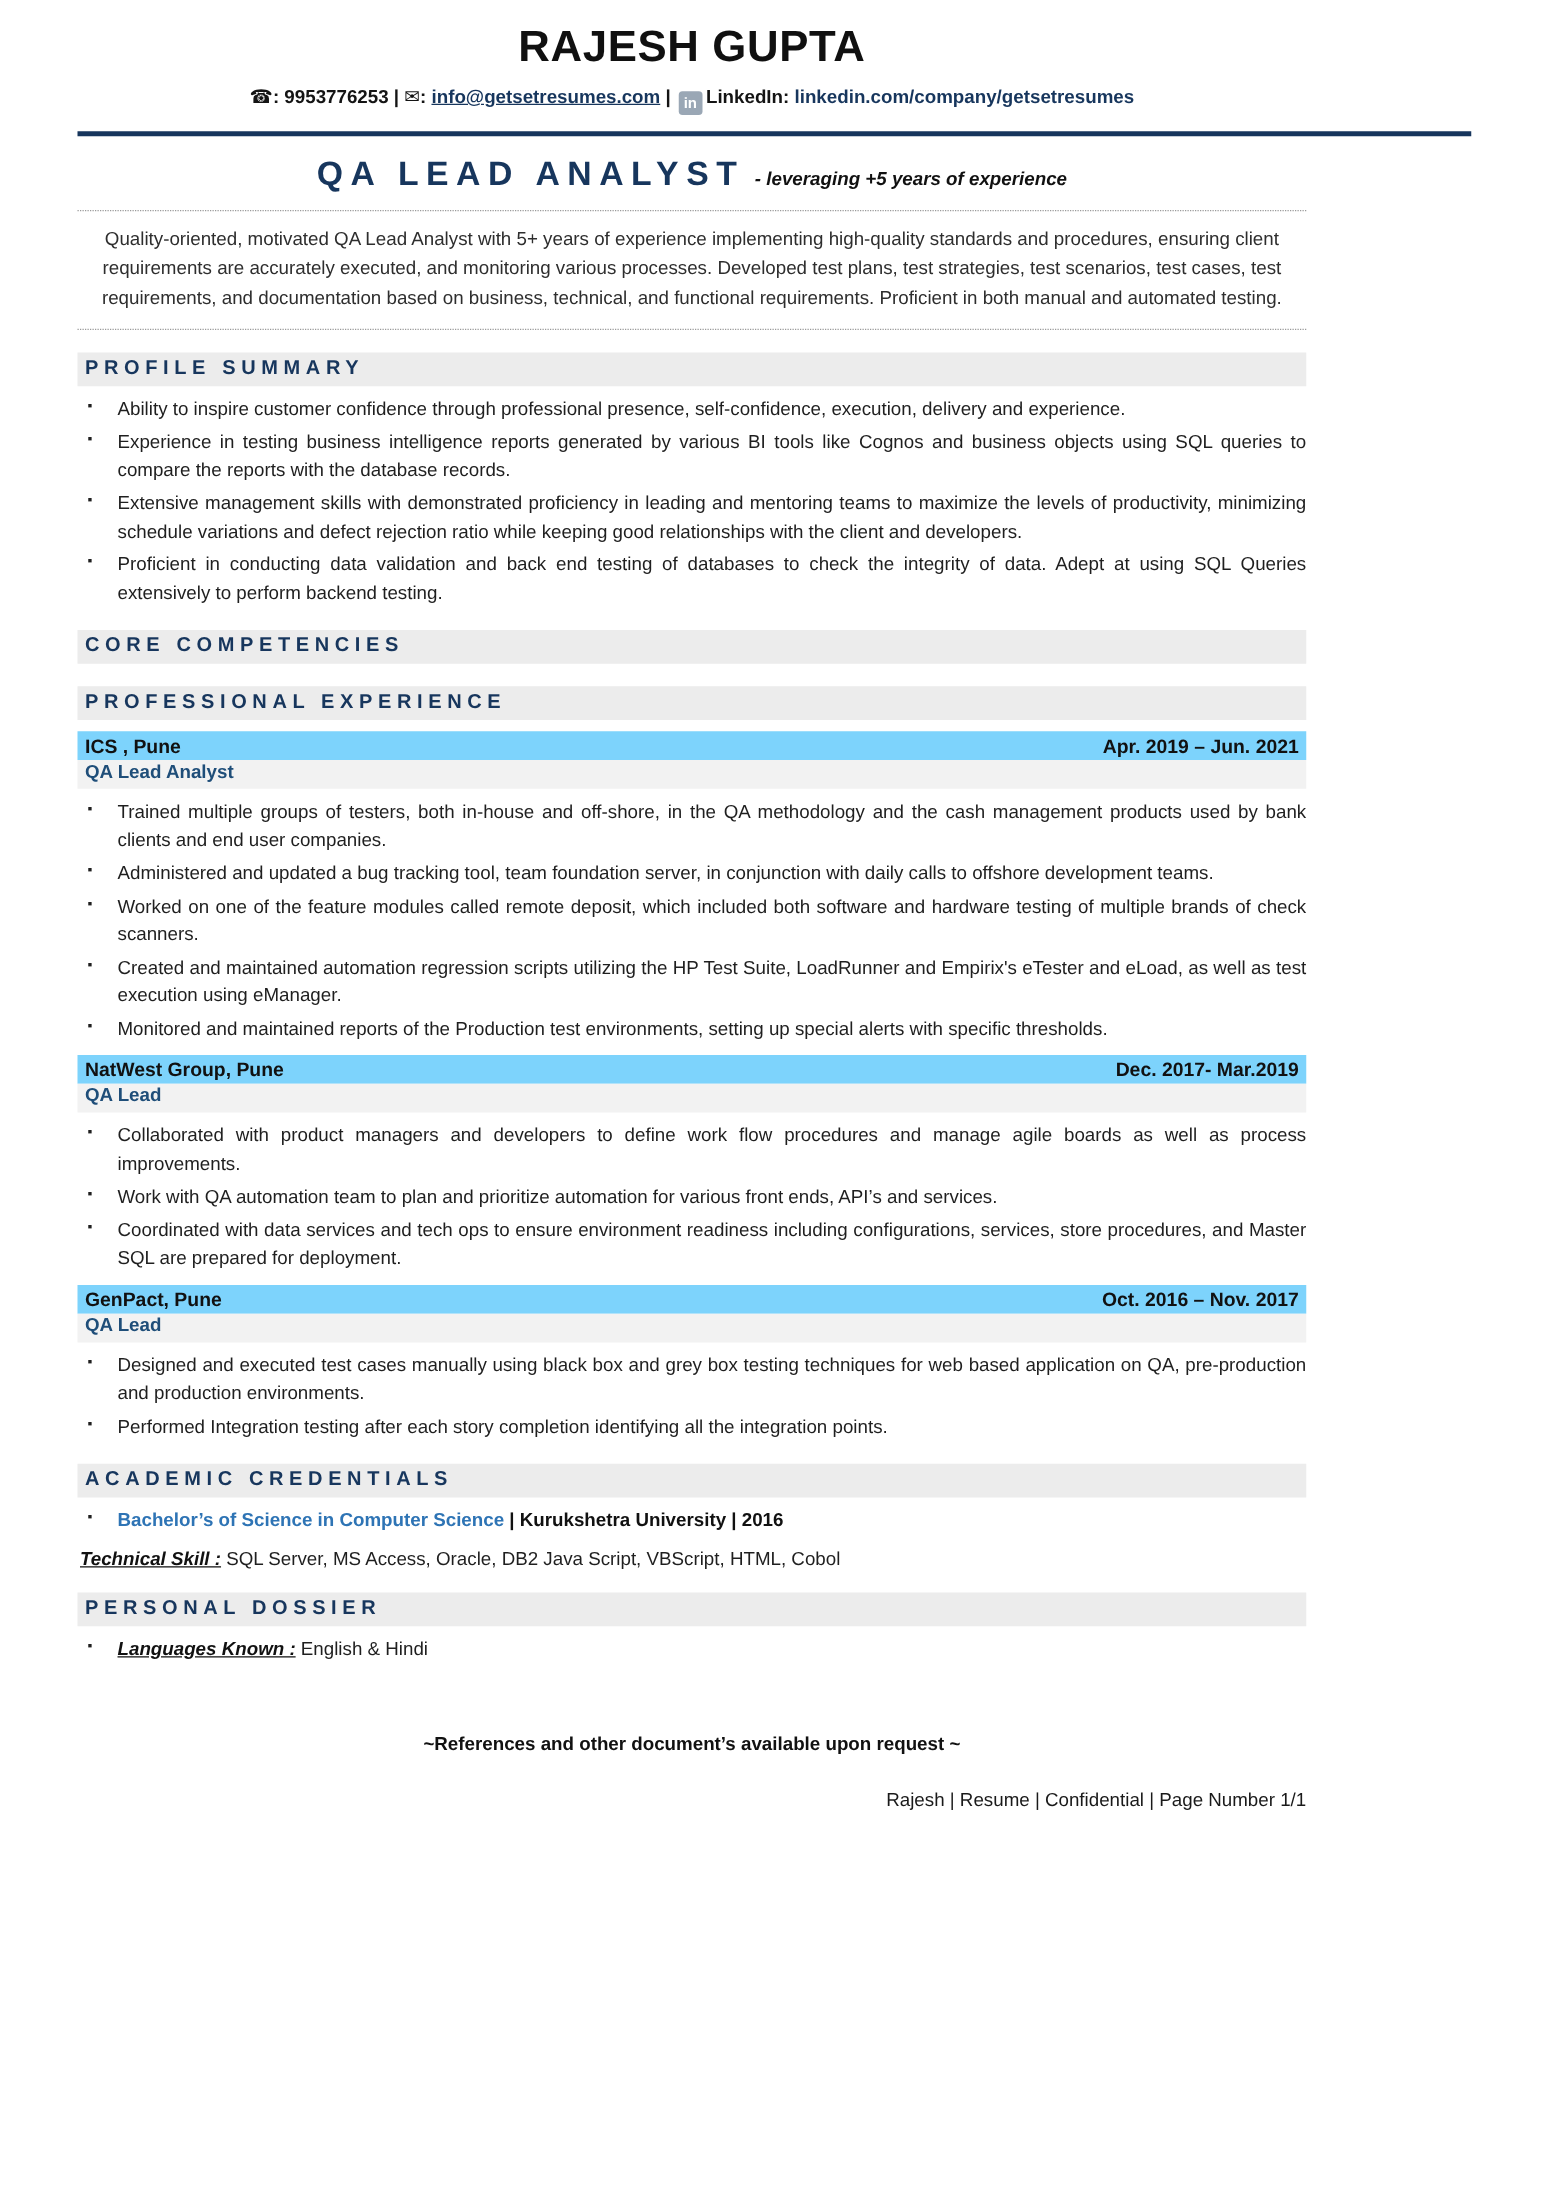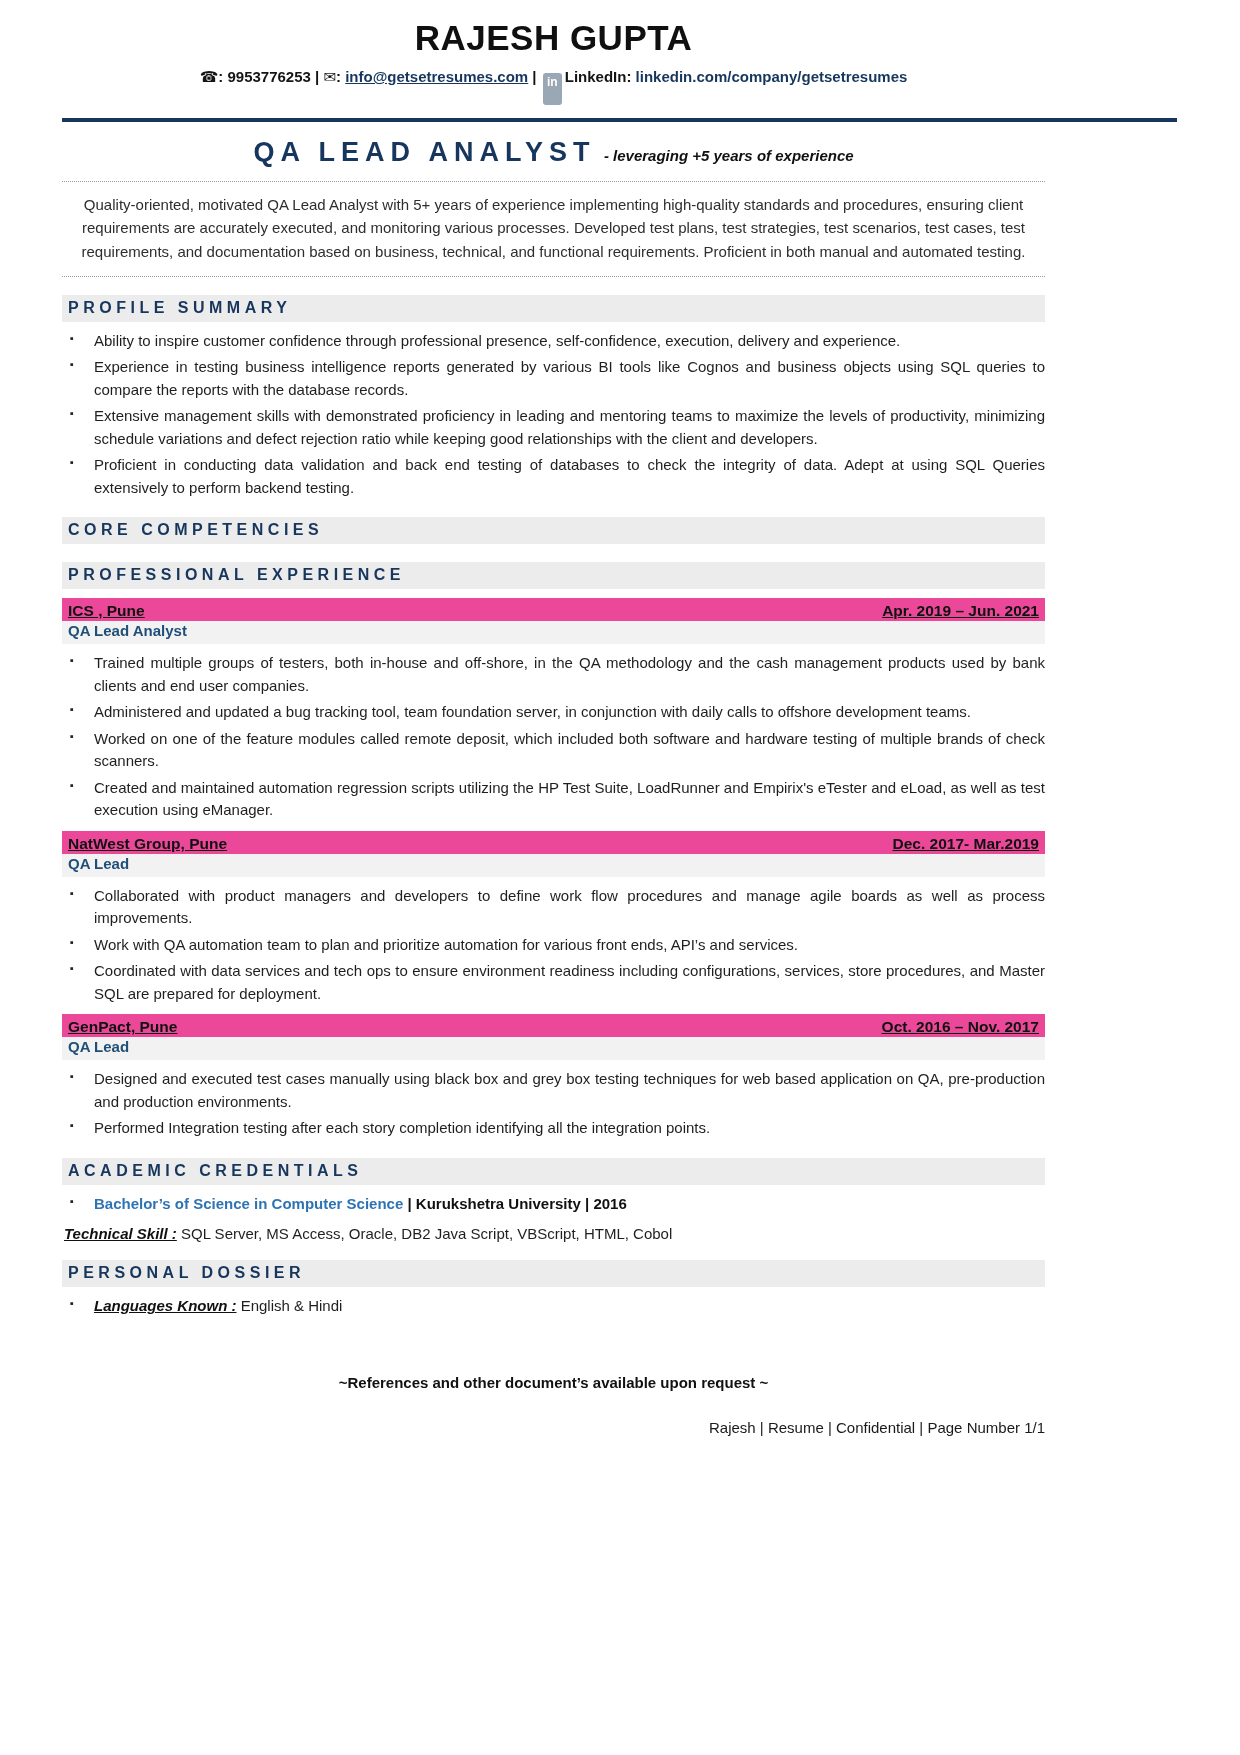--- a/index.html
+++ b/index.html
@@ -27,21 +27,21 @@
     font-size: 15px;
     font-weight: 700;
     color: #141414;
     margin-top: 10px;
   }
   .contact a { color: #17365D; }
   .email-link { text-decoration: underline; }
   .li-link { text-decoration: none; }
   .in-badge {
     display: inline-block;
-    width: 19px; height: 32px;
+    width: 19px; height: 19px;
     background: #9aa7b5;
     color: #ffffff;
     font-size: 12px;
     font-weight: 700;
     text-align: center;
     line-height: 19px;
     border-radius: 3px;
     vertical-align: -4px;
     margin: 0 3px 0 2px;
   }
@@ -118,26 +118,25 @@
     padding-left: 2px;
   }
   .competencies ul.bullets { margin-top: 5px; }
   .competencies ul.bullets li { margin-bottom: 5px; text-align: left; }
 
   
   .job { margin-top: 9px; }
   .job-header {
     display: flex;
     justify-content: space-between;
-    background: #ec4899;
+    background: #7dd3fc;
     padding: 4px 6px 1px 6px;
     font-size: 15.5px;
     font-weight: 700;
     color: #111111;
-    text-decoration: underline;
   }
   .job-role {
     background: #F2F2F2;
     padding: 1px 6px 5px 6px;
     font-size: 15px;
     font-weight: 700;
     color: #1F4E79;
   }
 
   
@@ -211,20 +210,21 @@
         <div class="job-header">
           <span>ICS , Pune</span>
           <span>Apr. 2019 – Jun. 2021</span>
         </div>
         <div class="job-role">QA Lead Analyst</div>
         <ul class="bullets">
           <li>Trained multiple groups of testers, both in-house and off-shore, in the QA methodology and the cash management products used by bank clients and end user companies.</li>
           <li>Administered and updated a bug tracking tool, team foundation server, in conjunction with daily calls to offshore development teams.</li>
           <li>Worked on one of the feature modules called remote deposit, which included both software and hardware testing of multiple brands of check scanners.</li>
           <li>Created and maintained automation regression scripts utilizing the HP Test Suite, LoadRunner and Empirix's eTester and eLoad, as well as test execution using eManager.</li>
+          <li>Monitored and maintained reports of the Production test environments, setting up special alerts with specific thresholds.</li>
         </ul>
       </div>
 
       <div class="job">
         <div class="job-header">
           <span>NatWest Group, Pune</span>
           <span>Dec. 2017- Mar.2019</span>
         </div>
         <div class="job-role">QA Lead</div>
         <ul class="bullets">

